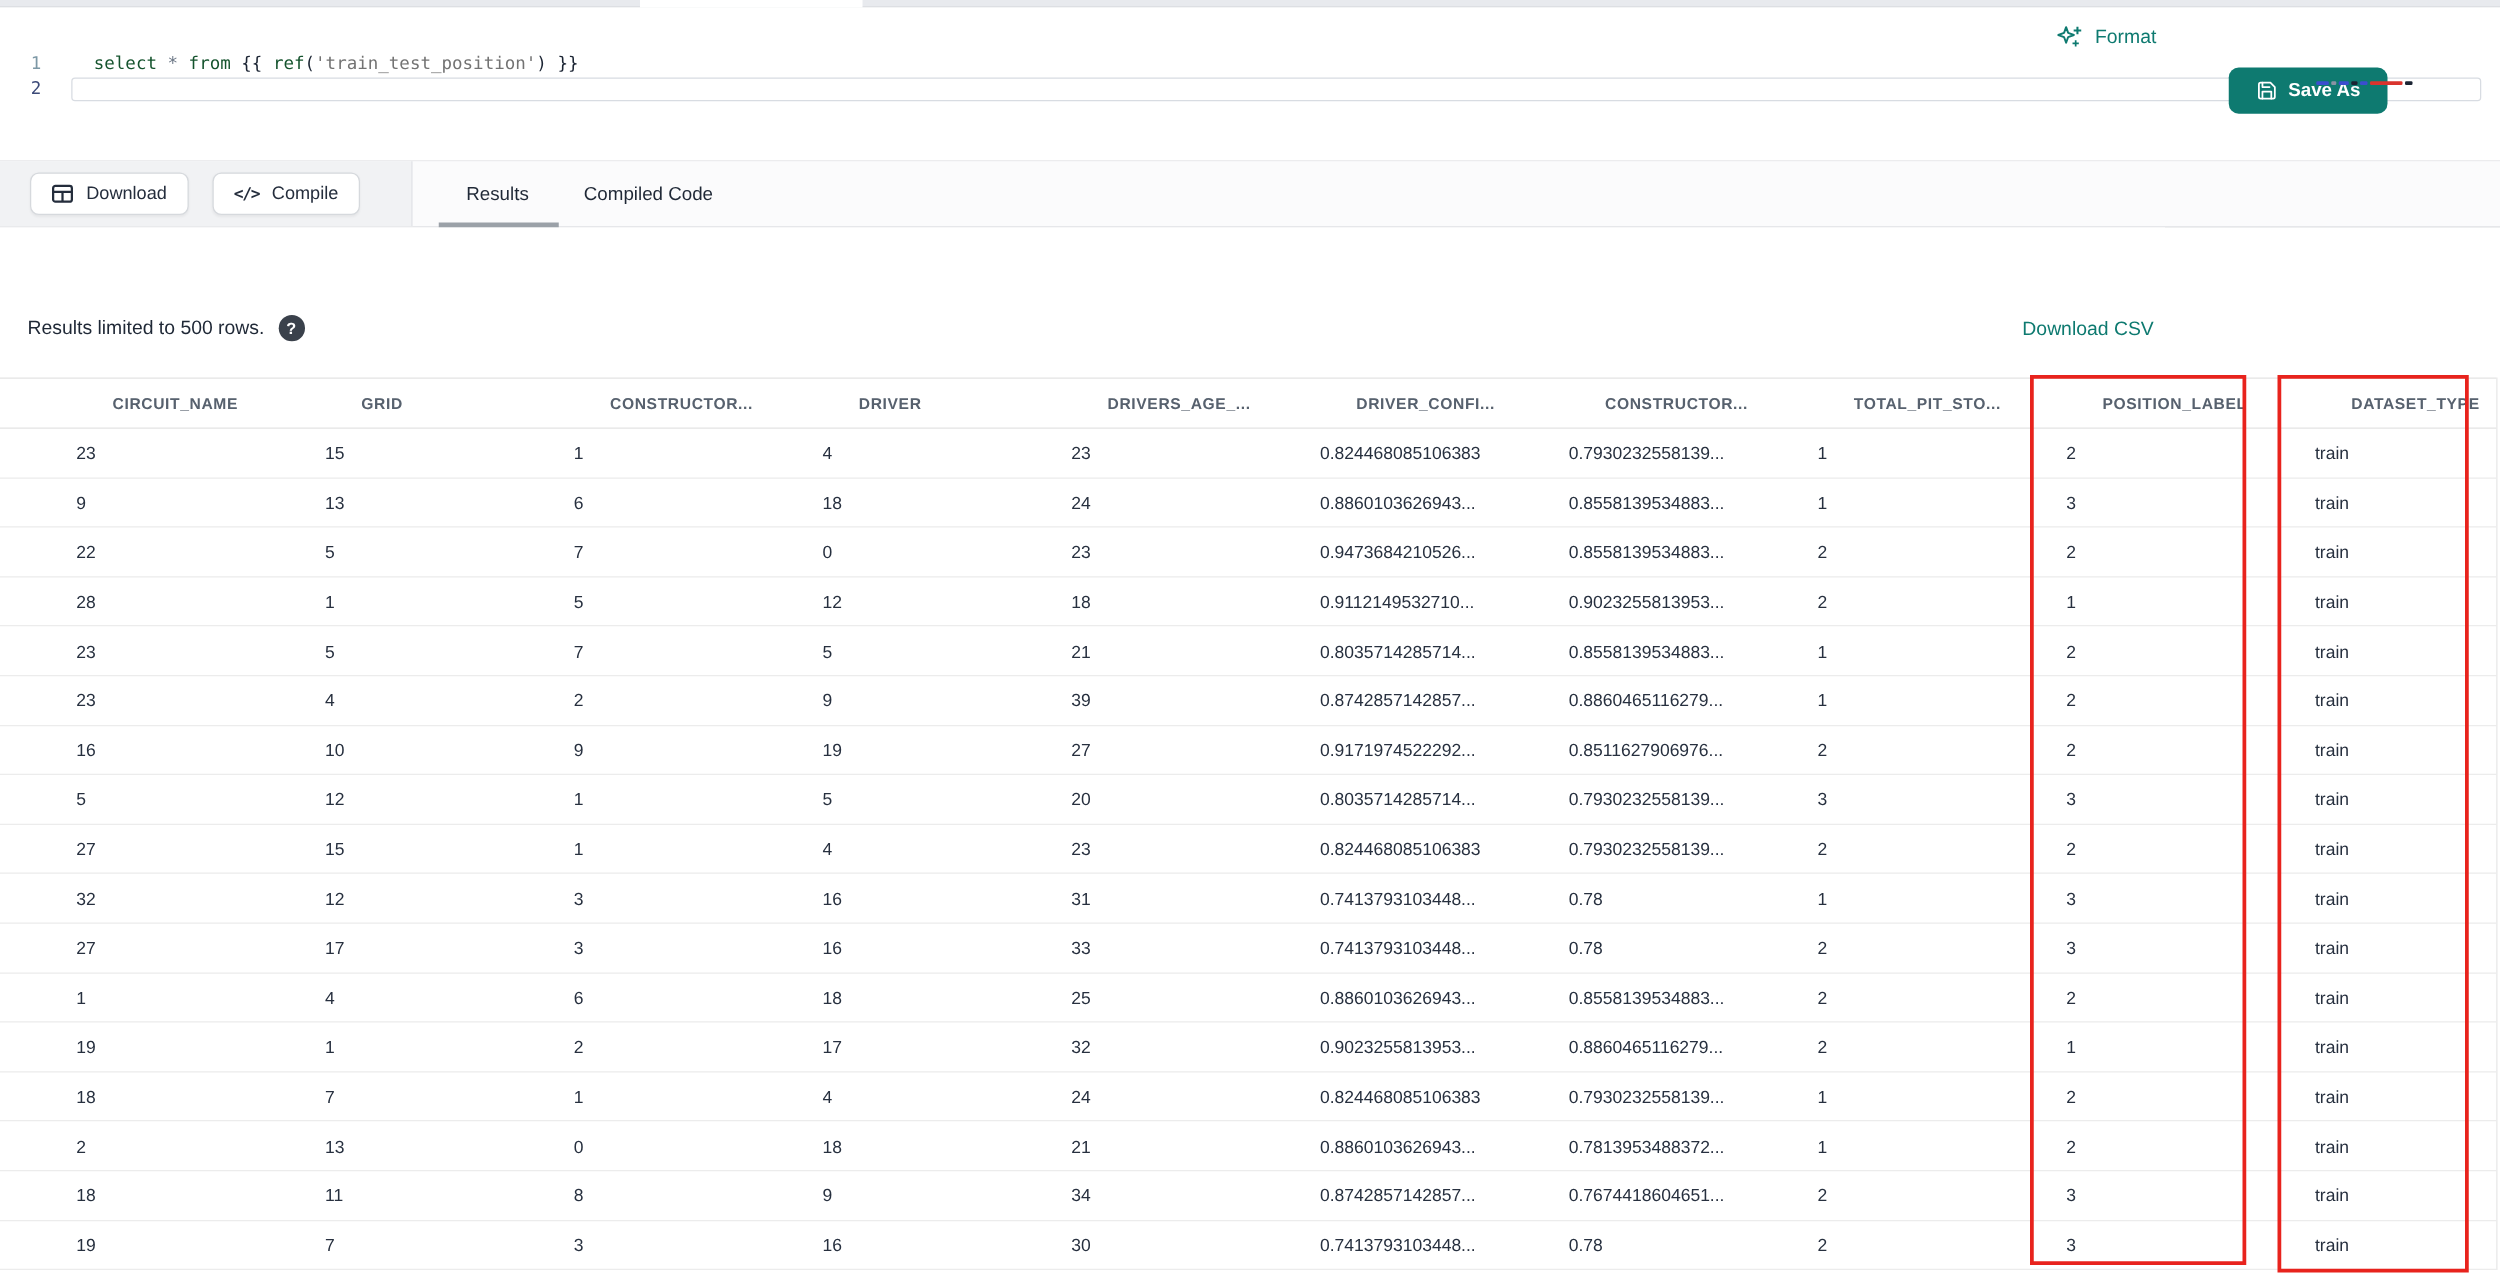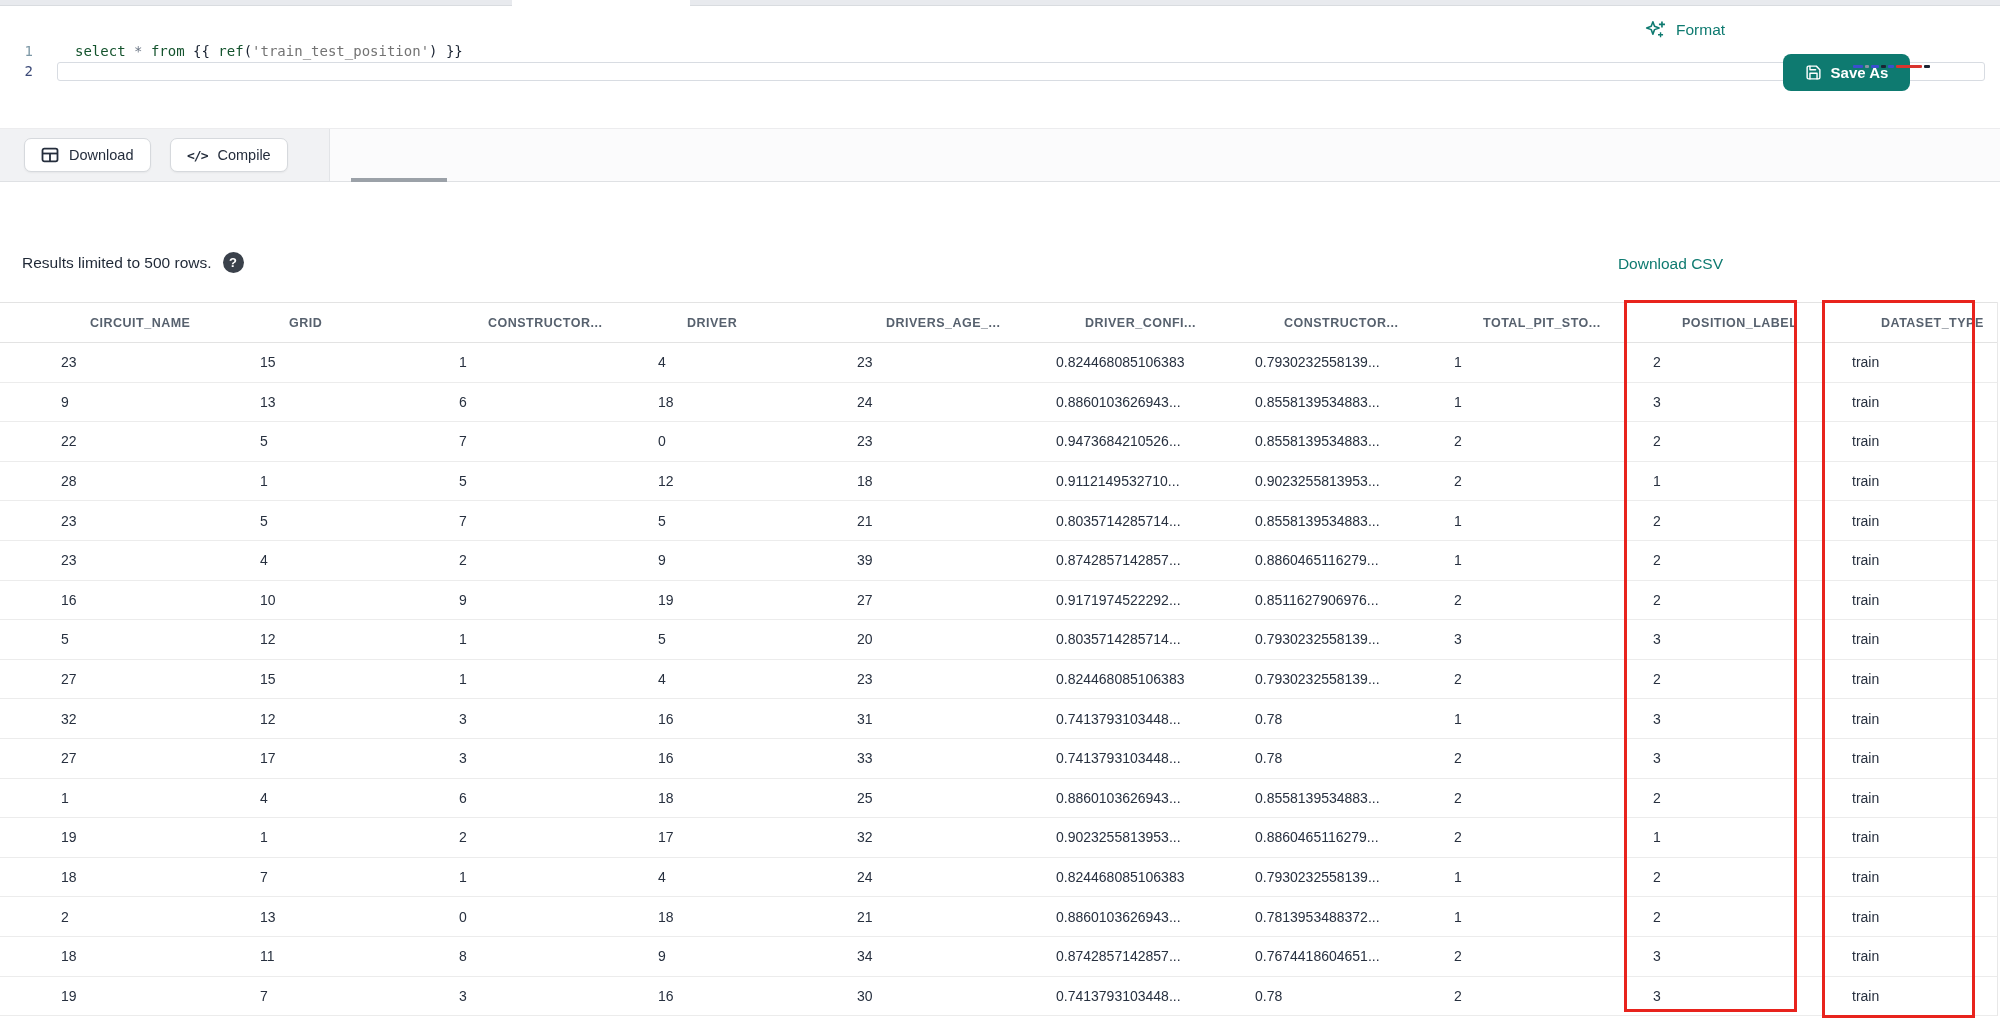--- a/index.html
+++ b/index.html
@@ -128,20 +128,24 @@
         </svg>
       </span>
       <span>Download</span>
     </button>
 
     <button class="bar-btn compile-btn">
       <span class="code-glyph">&lt;/&gt;</span>
       <span>Compile</span>
     </button>
 
+    <div class="tabs">
+      <div class="tab first">Results</div>
+      <div class="tab">Compiled Code</div>
+    </div>
     <div class="results-underline"></div>
   </div>
 
   <div class="results-info">
     <div class="info-line">
       <span>Results limited to 500 rows.</span>
       <span class="help-icon">?</span>
     </div>
     <a class="download-csv">Download CSV</a>
   </div>

